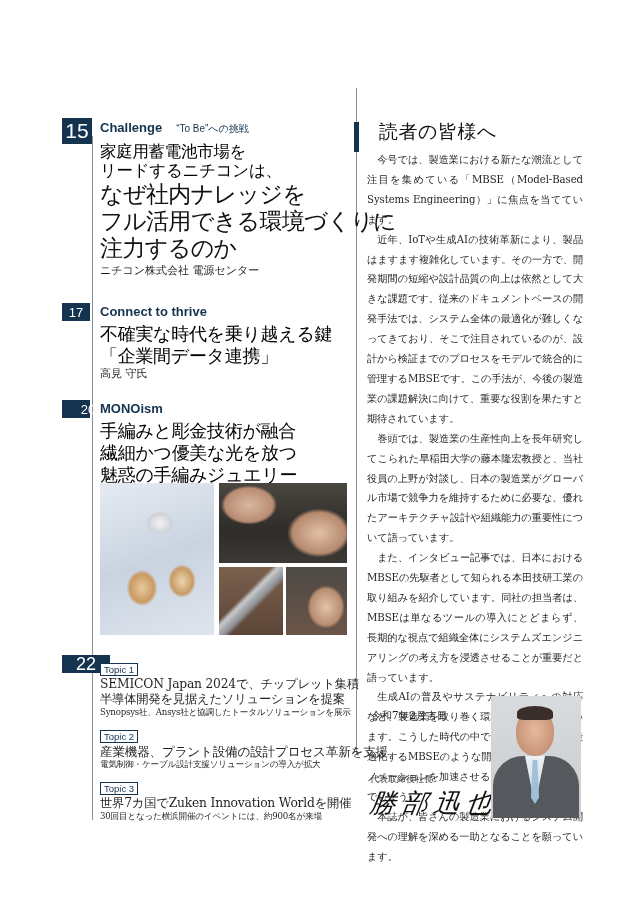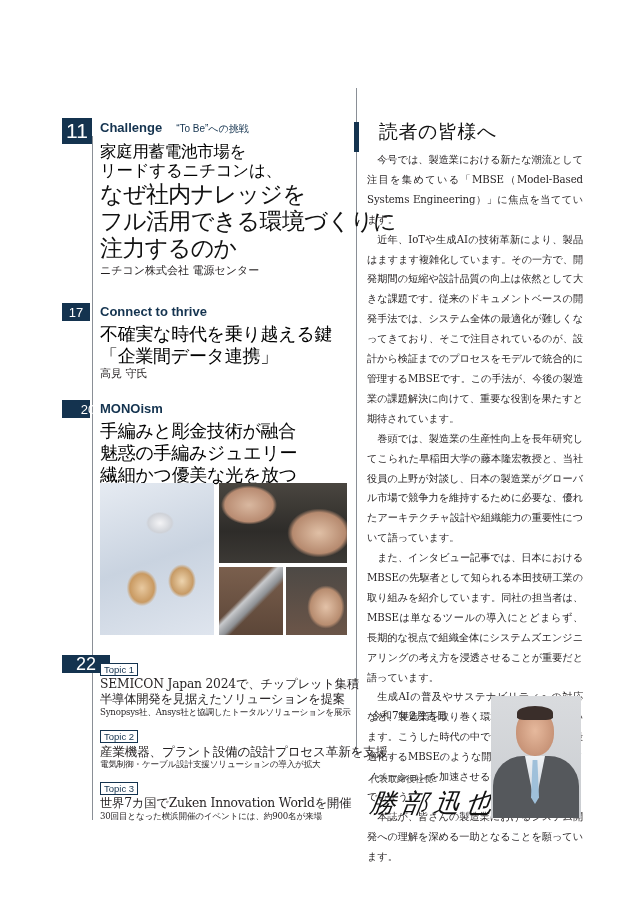--- a/index.html
+++ b/index.html
@@ -69,21 +69,21 @@
   .topic-main { font-size:12.3px; line-height:15px; color:#231f20; letter-spacing:-0.2px; }
   .topic-sub { font-size:8.6px; line-height:11px; color:#231f20; letter-spacing:-0.2px; }
 </style>
 </head>
 <body>
 
 <div class="left-rule"></div>
 <div class="center-rule"></div>
 <div class="center-mark"></div>
 
-<div class="numbox num14">11</div>
+<div class="numbox num14">15</div>
 <div class="sec" style="top:120px;">
   <div class="kicker">
     <span>Challenge</span><span class="sub">“To Be”への挑戦</span>
   </div>
   <div style="margin-top:5px;">
     <div class="t-med">家庭用蓄電池市場を</div>
     <div class="t-med">リードするニチコンは、</div>
   </div>
   <div style="margin-top:1px;">
     <div class="t-big">なぜ社内ナレッジを</div>
@@ -101,22 +101,22 @@
     <div class="t-med" style="font-size:18px;line-height:22px;">「企業間データ連携」</div>
   </div>
   <div class="t-small">高見 守氏</div>
 </div>
 
 <div class="numbox num20">20</div>
 <div class="sec" style="top:401px;">
   <div class="kicker">MONOism</div>
   <div style="margin-top:3px;">
     <div class="t-med" style="font-size:18px;line-height:22px;">手編みと彫金技術が融合</div>
+    <div class="t-med" style="font-size:18px;line-height:22px;">繊細かつ優美な光を放つ</div>
     <div class="t-med" style="font-size:18px;line-height:22px;">魅惑の手編みジュエリー</div>
-    <div class="t-med" style="font-size:18px;line-height:22px;">繊細かつ優美な光を放つ</div>
   </div>
 </div>
 <div class="photo ph-jewel"></div>
 <div class="photo ph-hands1"></div>
 <div class="photo ph-tool1"></div>
 <div class="photo ph-tool2"></div>
 
 <div class="numbox num22">22</div>
 <div class="sec" style="top:655px;">
 

